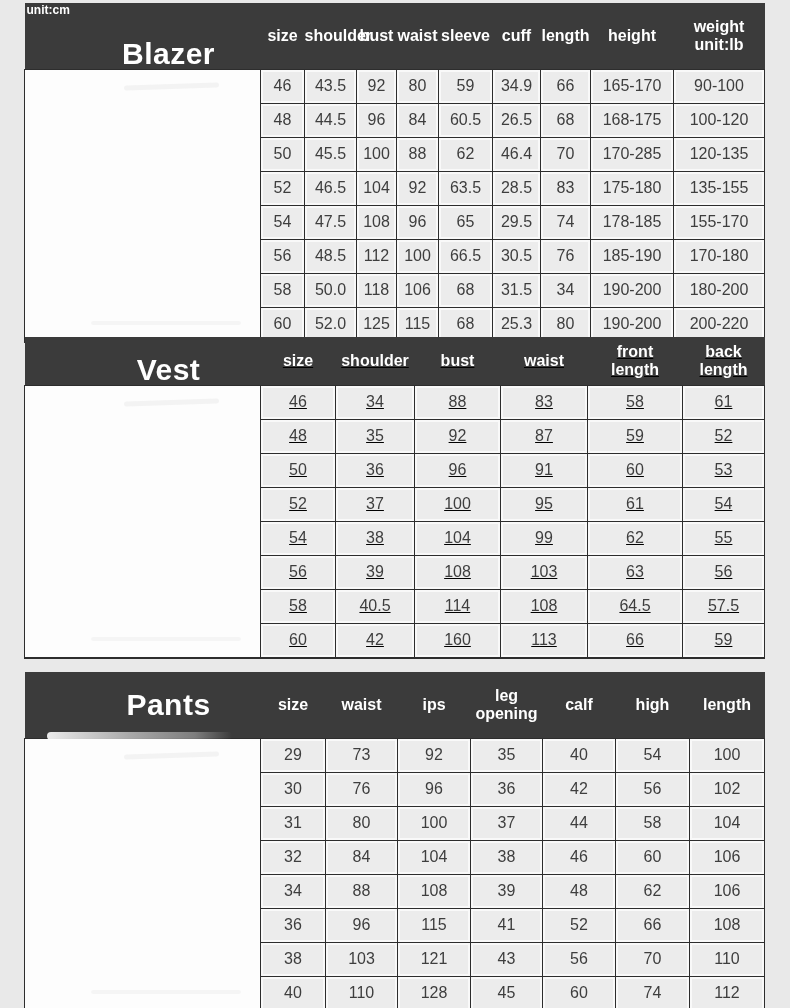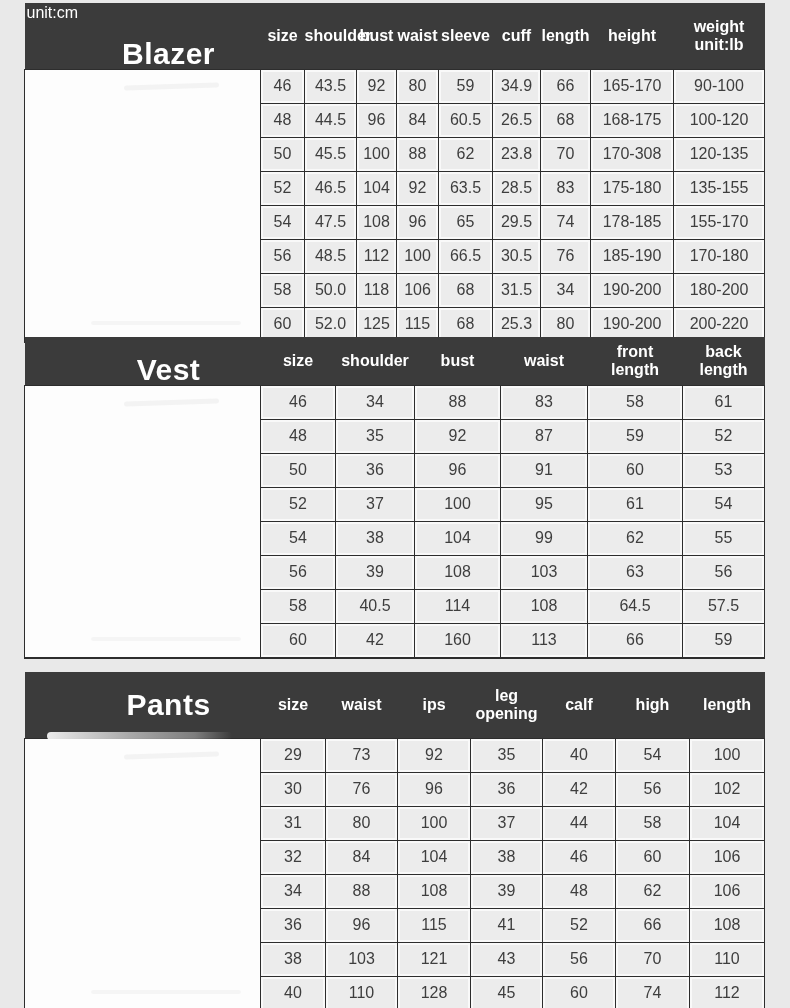--- a/index.html
+++ b/index.html
@@ -43,22 +43,22 @@
     font-size: 30px;
     font-weight: 700;
     letter-spacing: 0.5px;
     margin-left: 52px;
     line-height: 1;
   }
   .unit-label {
     position: absolute;
     top: 1px;
     left: 2px;
-    font-size: 16px;
-    font-weight: 400;
+    font-size: 12px;
+    font-weight: 700;
     line-height: 1.1;
     text-align: center;
   }
   table.size-table td {
     border: 1px solid #2d2d2d;
     background: #ececec;
     box-shadow: inset 0 0 0 2px #f9f9f9;
     height: 33px;
     padding: 0;
     text-align: center;
@@ -104,21 +104,21 @@
     width: 185px;
     height: 8px;
     border-radius: 4px;
     background: linear-gradient(90deg,
       rgba(245,245,245,0.95) 0%,
       rgba(205,205,205,0.75) 45%,
       rgba(225,225,225,0.4) 80%,
       rgba(233,233,233,0) 100%);
   }
   #tbl-blazer { top: 3px; }
-  #tbl-vest   { top: 337px; }
+  #tbl-vest   { top: 337px; text-decoration: underline; }
   #tbl-pants  { top: 672px; }
 </style>
 </head>
 <body>
 
 <table class="size-table" id="tbl-blazer">
   <colgroup>
     <col style="width:236px">
       <col style="width:44px">
       <col style="width:52px">
@@ -171,23 +171,23 @@
         <td>68</td>
         <td>168-175</td>
         <td>100-120</td>
       </tr>
       <tr>
         <td>50</td>
         <td>45.5</td>
         <td>100</td>
         <td>88</td>
         <td>62</td>
-        <td>23.8</td>
+        <td>46.4</td>
         <td>70</td>
-        <td>170-308</td>
+        <td>170-285</td>
         <td>120-135</td>
       </tr>
       <tr>
         <td>52</td>
         <td>46.5</td>
         <td>104</td>
         <td>92</td>
         <td>63.5</td>
         <td>28.5</td>
         <td>83</td>

